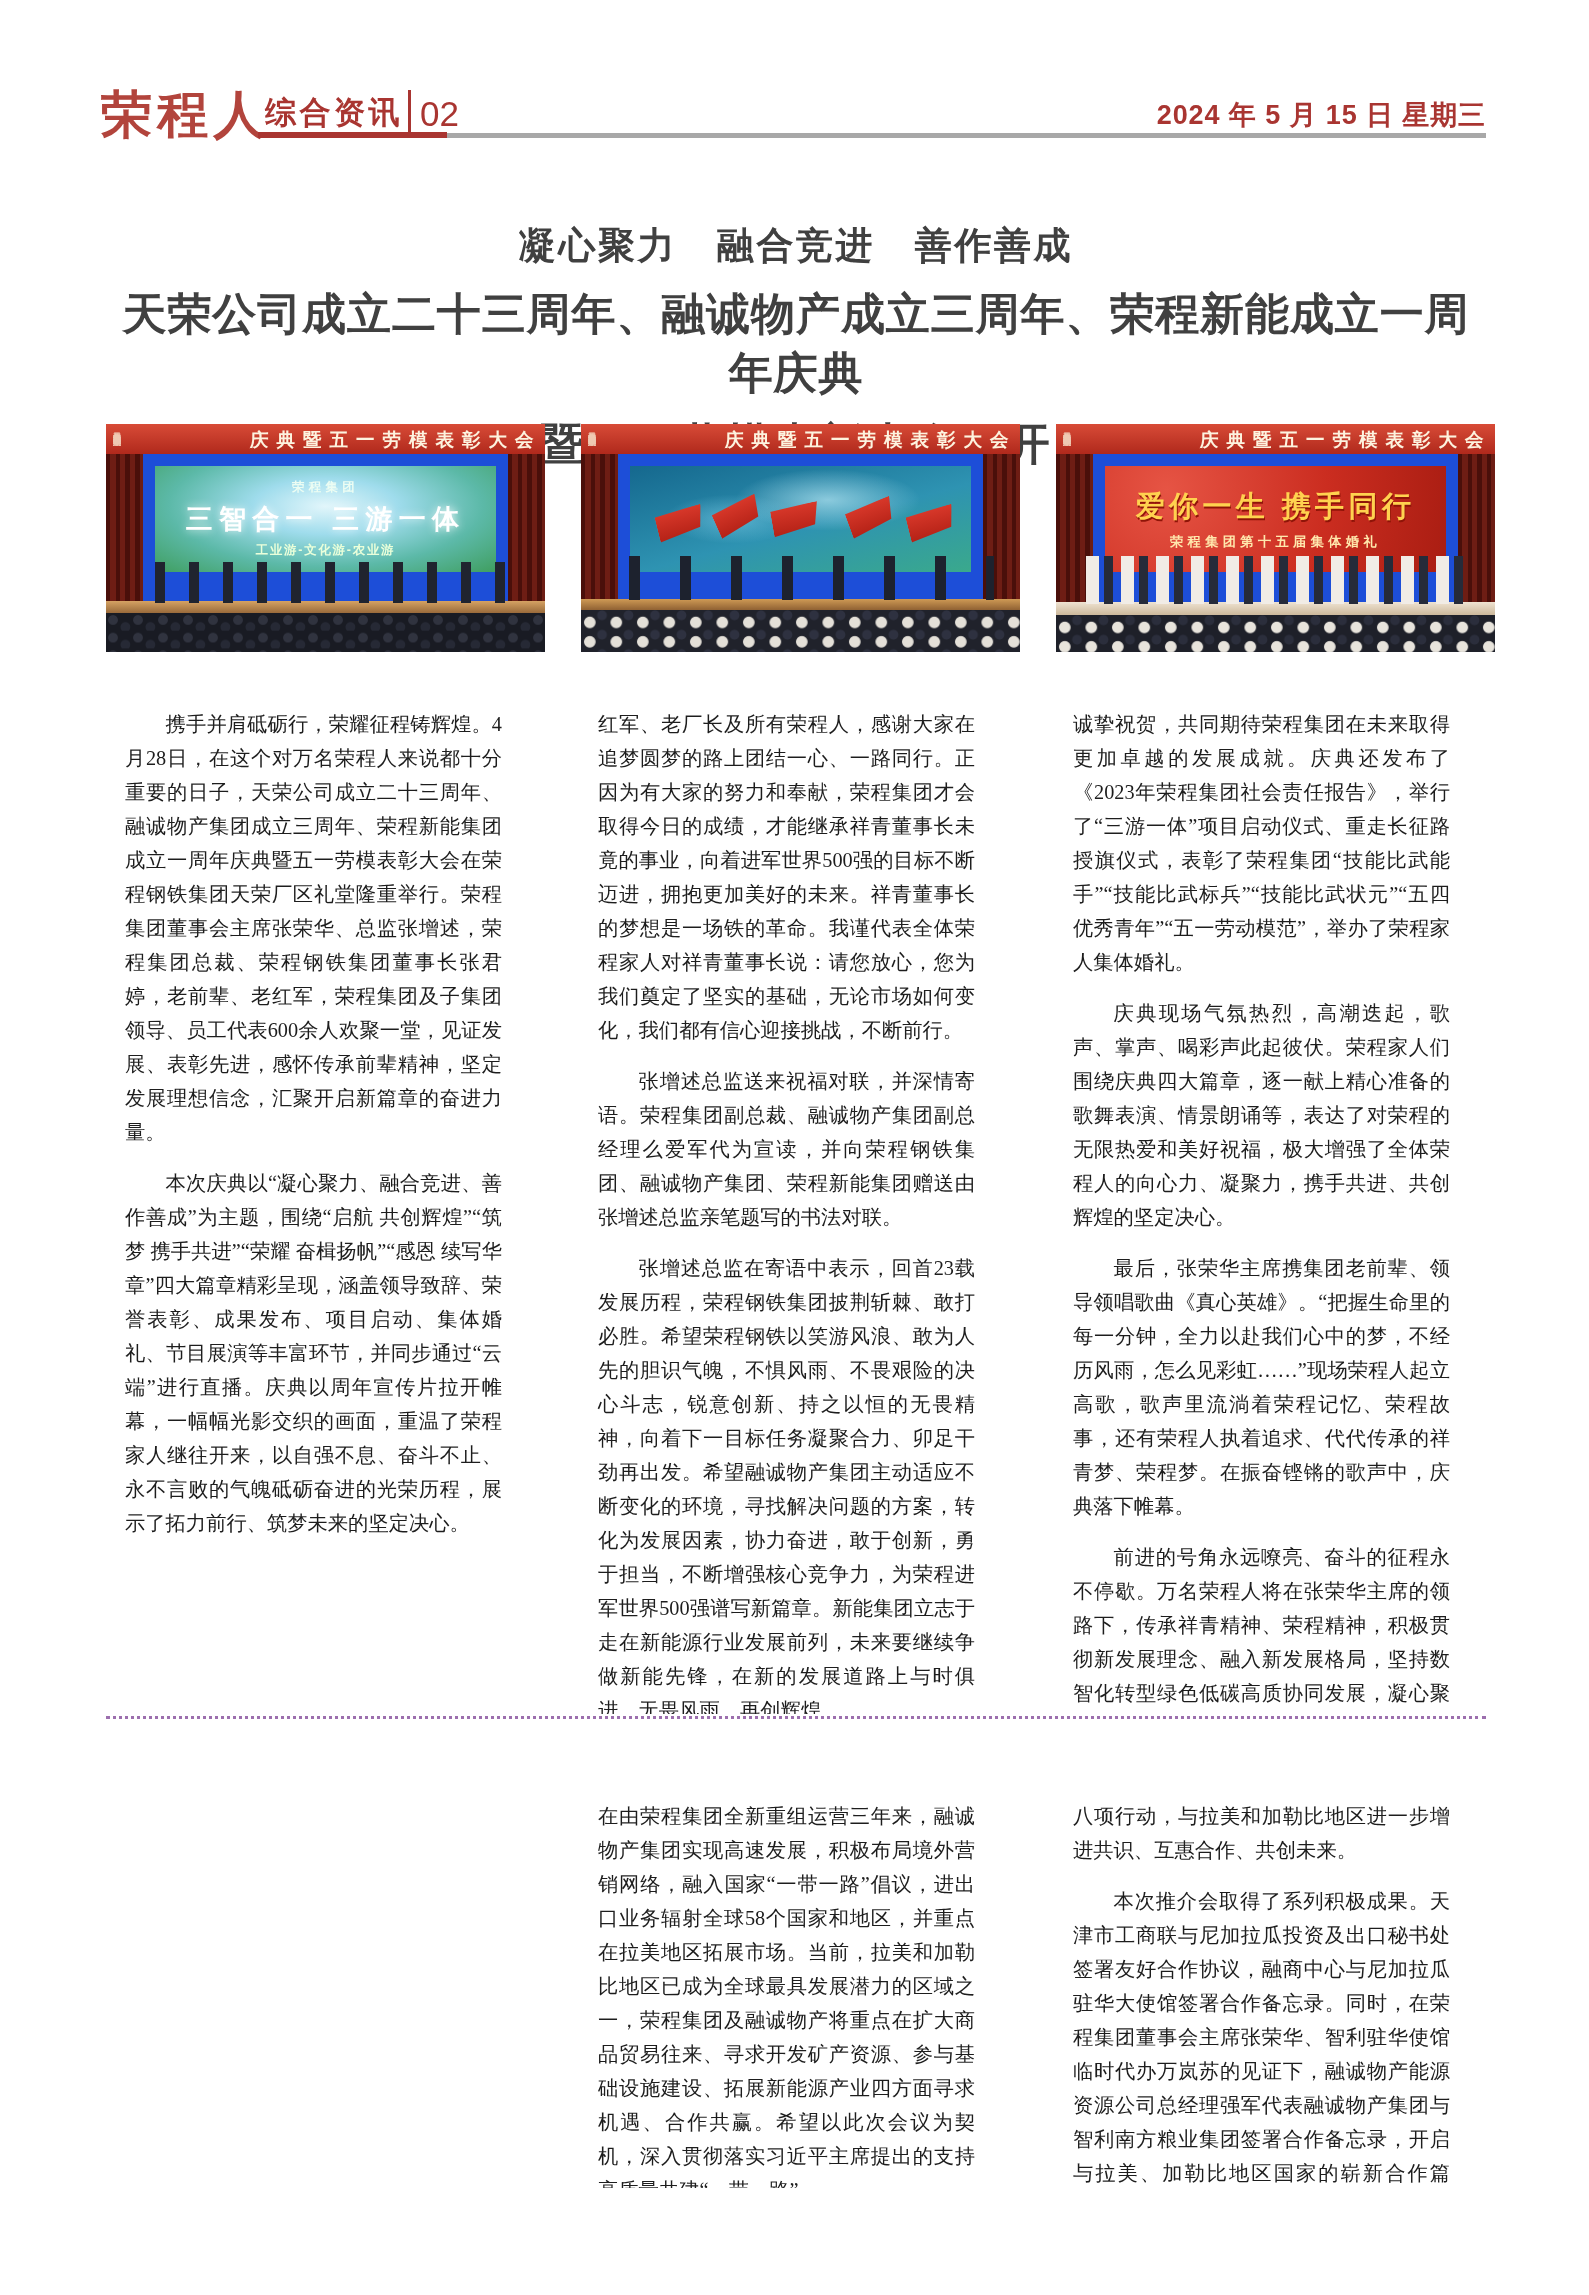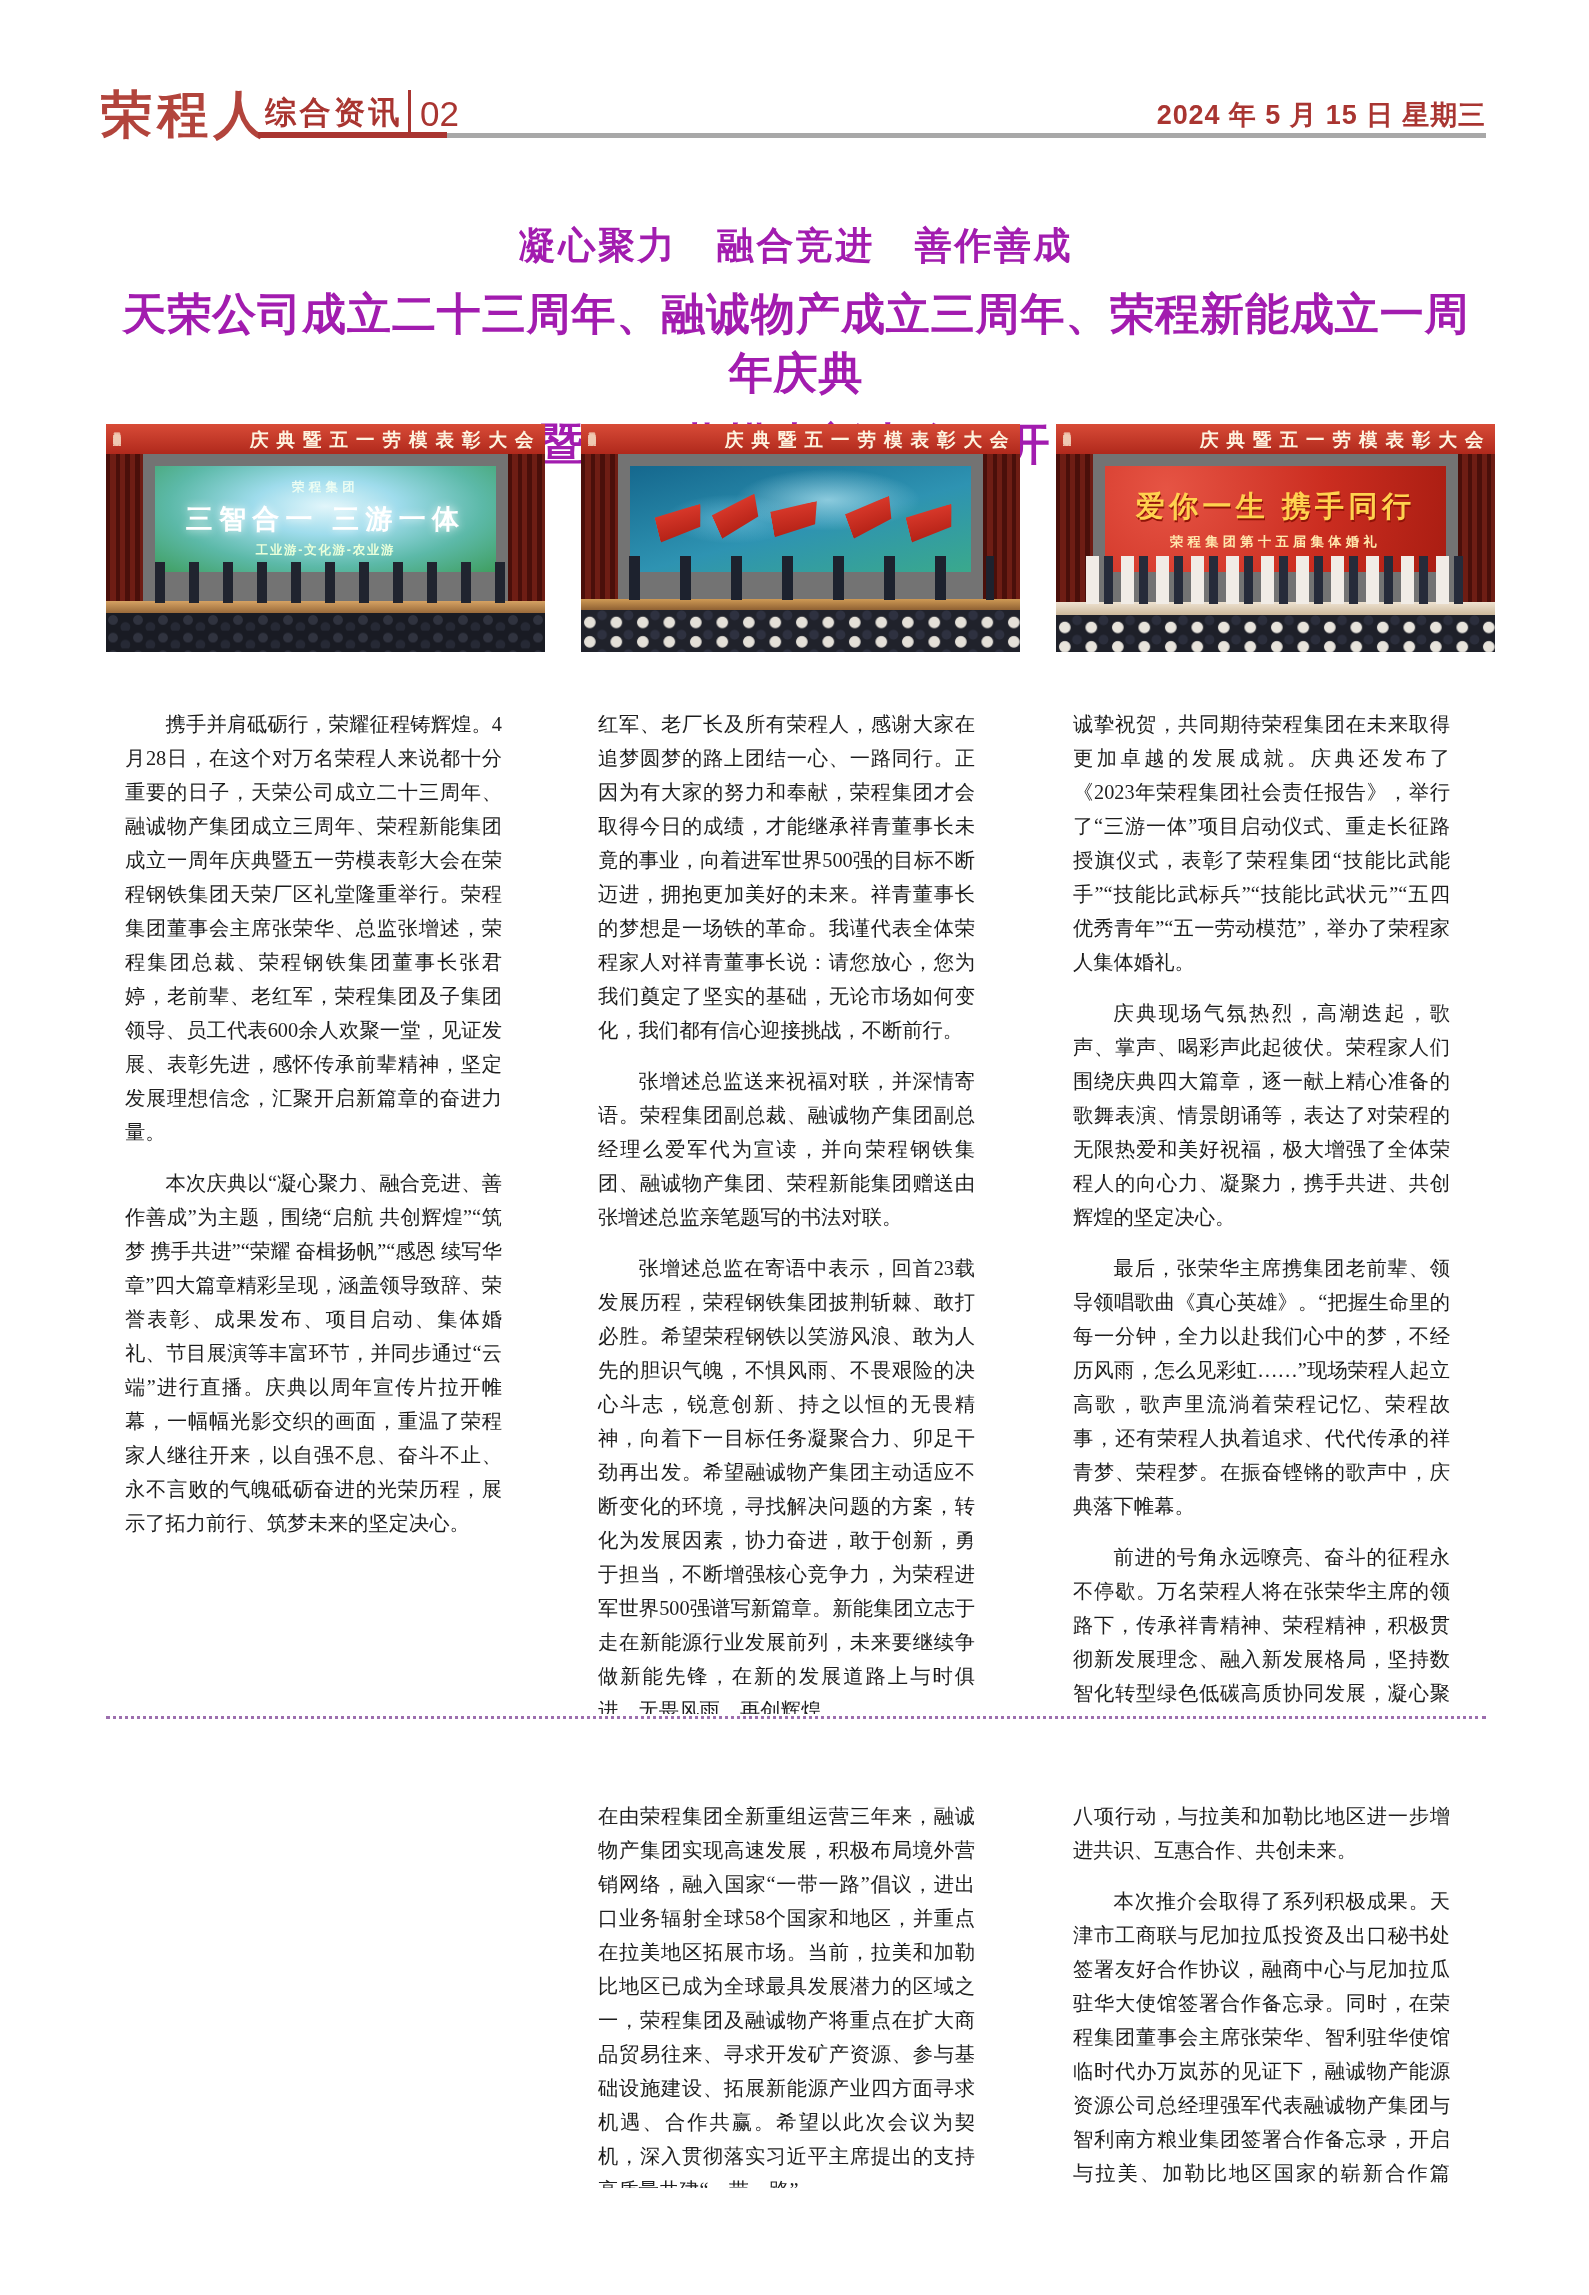--- a/index.html
+++ b/index.html
@@ -13,29 +13,29 @@
         font-family:"Liberation Sans","DejaVu Sans",sans-serif;letter-spacing:3.5px;}
   .vbar{position:absolute;left:408px;top:90px;width:2.6px;height:44px;background:#a93531;}
   .pageno{position:absolute;left:420px;top:94px;font-size:35px;color:#a93531;
         font-family:"Liberation Sans","DejaVu Sans",sans-serif;}
   .date{position:absolute;right:103px;top:97px;font-size:27px;font-weight:700;color:#a93531;
         font-family:"Liberation Sans","DejaVu Sans",sans-serif;letter-spacing:0.9px;}
   .rule-red{position:absolute;left:258px;top:132px;width:189px;height:6.2px;background:#a93531;}
   .rule-gray{position:absolute;left:447px;top:133px;width:1039px;height:5.3px;background:#a8a8a8;}
 
   
-  .head{position:absolute;left:106px;top:221px;width:1380px;text-align:center;color:#a21caf;
+  .head{position:absolute;left:106px;top:221px;width:1380px;text-align:center;color:#404040;
         font-family:"Liberation Sans","DejaVu Sans",sans-serif;font-weight:700;}
   .kicker{font-size:37px;margin:0 0 14px;letter-spacing:2.6px;}
   .hl1{font-size:44px;margin:0 0 12.4px;letter-spacing:0.9px;}
   .hl2{font-size:44px;margin:0;letter-spacing:2.6px;}
 
   
   figure.photo{margin:0;position:absolute;top:424px;width:439px;height:228px;overflow:hidden;
-        background:#737373;}
+        background:#1d4ed8;}
   .ph1{left:106px}.ph2{left:581px}.ph3{left:1056px}
   .banner{position:absolute;top:0;left:0;width:100%;height:30px;z-index:6;
         background:linear-gradient(180deg,#d84b37,#b0291c);display:flex;align-items:center;}
   .side{writing-mode:vertical-lr;height:26.5px;width:150px;margin:1.8px 0 0 5.3px;font-size:8px;
         line-height:9.7px;color:#f4d9c2;overflow:hidden;opacity:.9;
         font-family:"Liberation Sans","DejaVu Sans",sans-serif;}
   .btitle{flex:1;text-align:center;font-size:18.5px;font-weight:700;color:#fdf3df;letter-spacing:8px;
         white-space:nowrap;padding-right:3.5px;font-family:"Liberation Sans","DejaVu Sans",sans-serif;}
   .curtain{position:absolute;top:30px;bottom:35px;width:37px;z-index:1;
         background:repeating-linear-gradient(90deg,#4a0f0a 0 4.4px,#6e1d14 4.4px 9.7px);}

